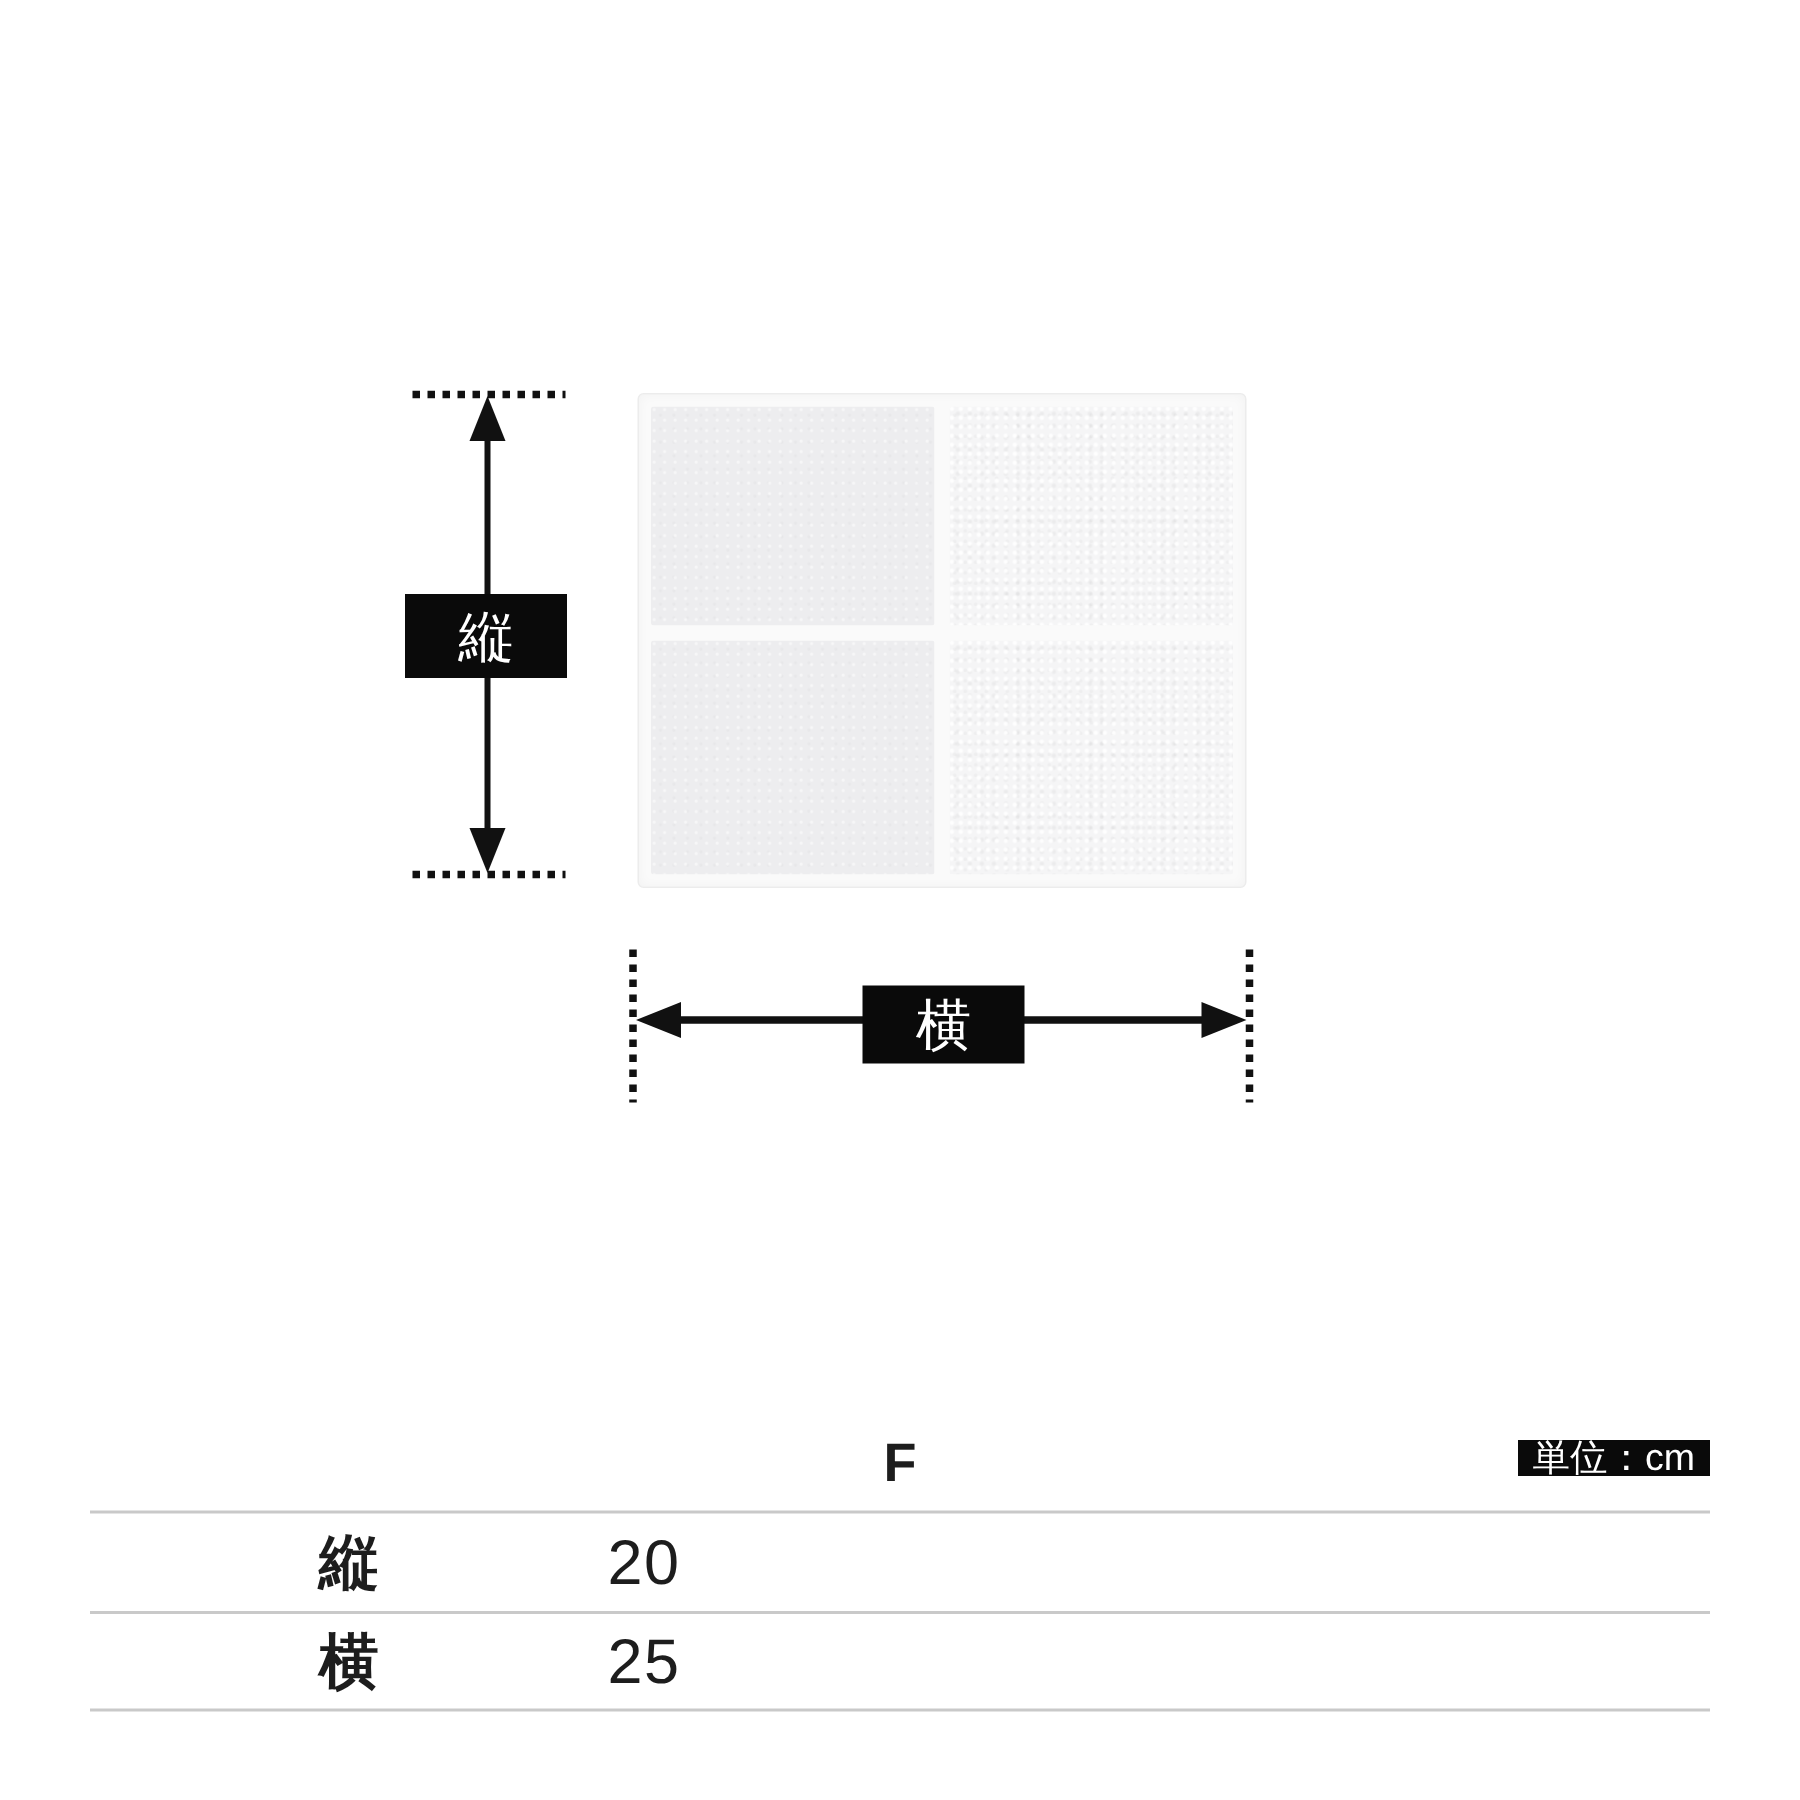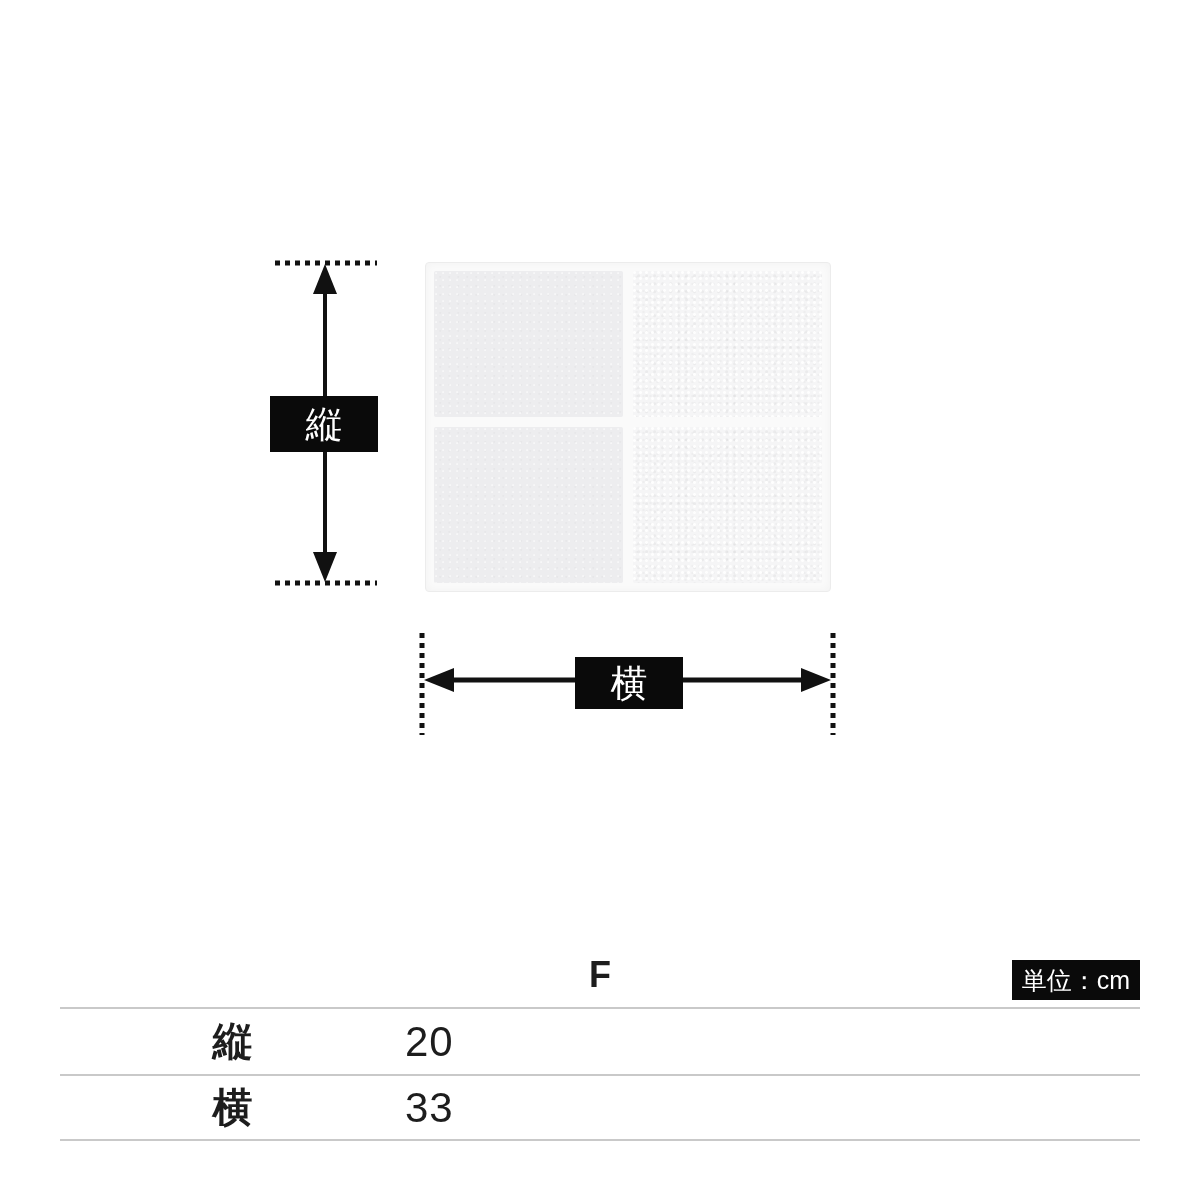--- a/index.html
+++ b/index.html
@@ -106,21 +106,21 @@
   }
   .t-header .col-f {
     grid-column: 2;
     text-align: center;
     font-size: 36px;
     font-weight: 600;
   }
   .unit-badge {
     position: absolute;
     right: 0; top: 18px;
-    height: 40px;
+    height: 24px;
     min-width: 120px;
     padding: 0 10px;
     background: var(--badge-bg);
     color: var(--badge-text);
     display: flex;
     align-items: center;
     justify-content: center;
     font-size: 25px;
     line-height: 1;
   }
@@ -185,18 +185,18 @@
       <div class="col-f">F</div>
       <div class="unit-badge">単位：cm</div>
     </div>
     <div class="t-row">
       <div class="cell-label">縦</div>
       <div class="cell-value">20</div>
       <div></div>
     </div>
     <div class="t-row">
       <div class="cell-label">横</div>
-      <div class="cell-value">33</div>
+      <div class="cell-value">25</div>
       <div></div>
     </div>
   </div>
 
 </div>
 
 </body></html>

